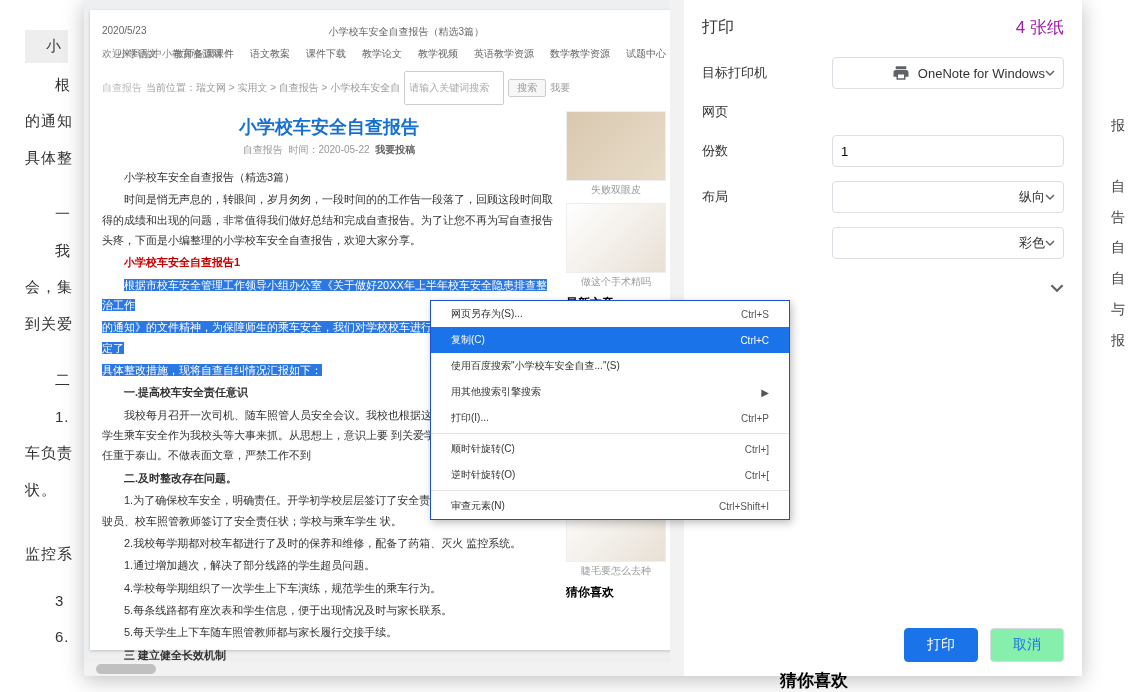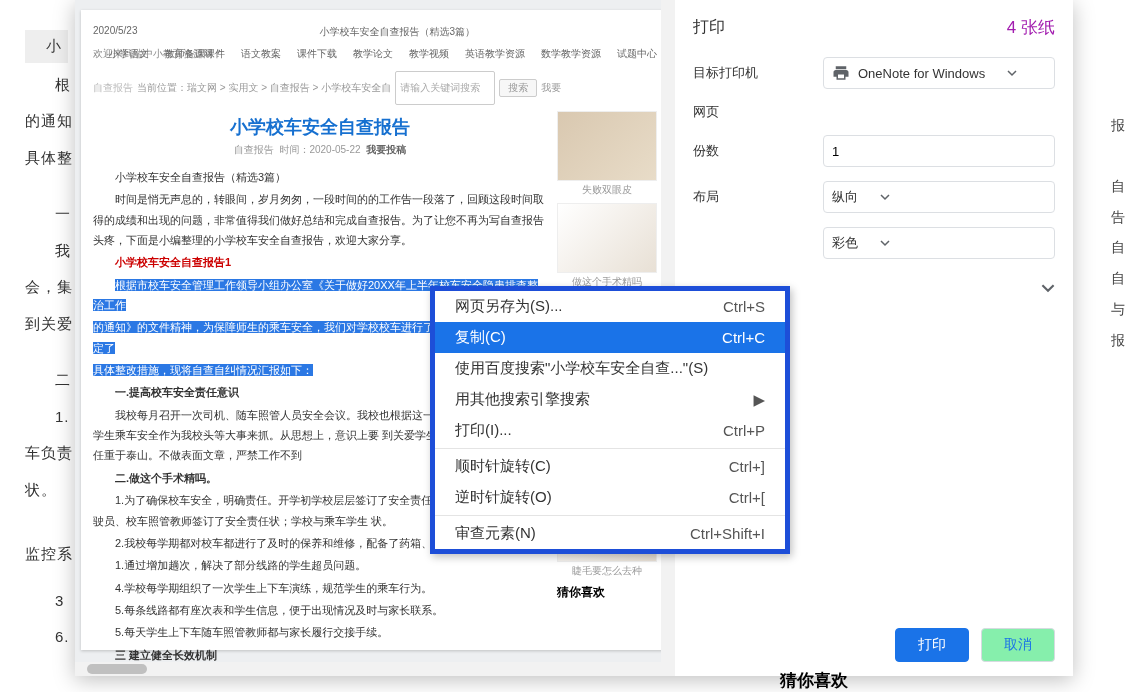--- a/index.html
+++ b/index.html
@@ -1,21 +1,21 @@
 <!DOCTYPE html>
 <html><head>
   <meta charset="utf-8">
   <style>
     * { margin: 0; padding: 0; box-sizing: border-box; font-family: "Microsoft YaHei", Arial, sans-serif; }
     body { background: #fff; width: 1129px; height: 692px; overflow: hidden; position: relative; }
     
     .bg-page { position: absolute; left: 0; top: 0; width: 100%; height: 100%; font-size: 15px; color: #333; line-height: 1.9; padding: 30px 25px; letter-spacing: 1px; }
     .bg-page .para { margin-bottom: 8px; text-indent: 2em; }
 
-    .print-dialog { position: absolute; left: 75px; top: 0; width: 998px; height: 676px; background: #fff; box-shadow: 0 4px 20px rgba(0,0,0,0.25); display: flex; }
+    .print-dialog { position: absolute; left: 84px; top: 0; width: 998px; height: 676px; background: #fff; box-shadow: 0 4px 20px rgba(0,0,0,0.25); display: flex; }
     
     .preview-pane { width: 600px; height: 100%; background: #edeff1; position: relative; overflow: hidden; }
     .preview-page { background: #fff; margin: 10px 6px; padding: 15px 12px; box-shadow: 0 1px 3px rgba(0,0,0,0.2); font-size: 12px; position: relative; height: 640px; }
     .pv-header { display: flex; justify-content: space-between; font-size: 10px; color: #666; margin-bottom: 8px; }
     .pv-welcome { font-size: 10px; color: #888; }
     .pv-tabs { text-align: right; color: #666; font-size: 10px; margin-top: -14px; }
     .pv-tabs span { margin-left: 16px; }
     .pv-breadcrumb { font-size: 10px; color: #999; margin-top: 10px; display: flex; align-items: center; gap: 4px; }
     .pv-search-input { border: 1px solid #ccc; padding: 9px 4px; width: 100px; font-size: 10px; color: #aaa; border-radius: 2px; }
     .pv-search-btn { border: 1px solid #ccc; padding: 1px 8px; font-size: 10px; border-radius: 2px; background: #f7f7f7; }
@@ -36,31 +36,31 @@
     .preview-scroll-h { position: absolute; bottom: 0; left: 0; right: 0; height: 14px; background: #f2f2f2; display:flex; align-items:center; }
     .preview-scroll-h::after { content:''; height:10px; width:60px; background:#c0c0c0; border-radius:5px; margin-left:12px; }
     .preview-scroll-v { position:absolute; right:0; top:0; bottom:14px; width:14px; background:#f2f2f2; }
 
     .settings-pane { flex: 1; padding: 16px 18px 14px; display: flex; flex-direction: column; font-size: 13px; color: #333; }
     .settings-header { display: flex; justify-content: space-between; align-items: center; margin-bottom: 18px; }
     .settings-title { font-size: 16px; }
     .settings-count { font-size: 17px; color: #a21caf; }
     .setting-row { display: flex; align-items: center; margin-bottom: 14px; }
     .setting-label { width: 130px; color: #333; }
-    .setting-control { flex: 1; display: flex; align-items: center; border: 1px solid #dcdfe3; border-radius: 4px; height: 32px; padding: 0 8px; font-size: 13px; color: #333; justify-content: flex-start; background: #fff; gap: 22px; }
+    .setting-control { flex: 1; display: flex; align-items: center; border: 1px solid #dcdfe3; border-radius: 4px; height: 32px; padding: 0 8px; font-size: 13px; color: #333; justify-content: flex-end; background: #fff; }
     .setting-control.input input { border: none; outline: none; width: 100%; font-size: 13px; }
     .setting-control svg { color: #5f6368; }
     .settings-collapse { text-align: right; margin-top: 8px; }
     .settings-collapse svg { color: #5f6368; }
     .settings-footer { margin-top: auto; display: flex; justify-content: flex-end; gap: 12px; }
     .btn { padding: 7px 22px; border-radius: 4px; font-size: 14px; cursor: pointer; }
     .btn-primary { background: #1a73e8; color: #fff; border: 1px solid #1a73e8; }
     .btn-secondary { background: #86efac; color: #1a73e8; border: 1px solid #d6dbe0; }
 
-    .context-menu { position: absolute; left: 430px; top: 286px; width: 360px; background: #fff; border: 5px solid #1d4ed8; box-shadow: 2px 3px 8px rgba(0,0,0,0.25); font-size: 15px; z-index: 50; }
+    .context-menu { position: absolute; left: 430px; top: 300px; width: 360px; background: #fff; border: 1px solid #1d4ed8; box-shadow: 2px 3px 8px rgba(0,0,0,0.25); font-size: 10px; z-index: 50; }
     .cm-item { display: flex; justify-content: space-between; padding: 6px 20px; color: #333; align-items: center; }
     .cm-item.sel { background: #1a73e8; color: #fff; }
     .cm-sep { height: 1px; background: #e4e4e4; margin: 2px 0; }
     .cm-short { color: #555; }
     .cm-item.sel .cm-short { color: #fff; }
 
     .bg-right { position: absolute; right: 0; top: 0; width: 50px; height: 100%; color: #444; font-size: 14px; line-height: 2.2; overflow: hidden; }
     .bg-right div { text-align: right; padding-right: 4px; white-space: nowrap; }
     .bg-like { position: absolute; left: 780px; bottom: 0; font-size: 17px; font-weight: bold; }
   </style>
@@ -131,21 +131,21 @@
           </div>
           <div class="pv-body">
             <p>小学校车安全自查报告（精选3篇）</p>
             <p>时间是悄无声息的，转眼间，岁月匆匆，一段时间的的工作告一段落了，回顾这段时间取得的成绩和出现的问题，非常值得我们做好总结和完成自查报告。为了让您不再为写自查报告头疼，下面是小编整理的小学校车安全自查报告，欢迎大家分享。</p>
             <p><span class="pv-red">小学校车安全自查报告1</span></p>
             <p style="text-indent:2em"><span class="pv-highlight">根据市校车安全管理工作领导小组办公室《关于做好20XX年上半年校车安全隐患排查整治工作</span></p>
             <p style="text-indent:0"><span class="pv-highlight">的通知》的文件精神，为保障师生的乘车安全，我们对学校校车进行了一次彻底的大检查，制定了</span></p>
             <p style="text-indent:0"><span class="pv-highlight">具体整改措施，现将自查自纠情况汇报如下：</span></p>
             <p><b>一.提高校车安全责任意识</b></p>
             <p>我校每月召开一次司机、随车照管人员安全会议。我校也根据这一会议              会，集中力量把学生乘车安全作为我校头等大事来抓。从思想上，意识上要           到关爱学生，关爱生命，明确责任重于泰山。不做表面文章，严禁工作不到</p>
-            <p><b>二.做这个手术精吗。</b></p>
+            <p><b>二.及时整改存在问题。</b></p>
             <p>1.为了确保校车安全，明确责任。开学初学校层层签订了安全责任状。   车负责人与校车驾驶员、校车照管教师签订了安全责任状；学校与乘车学生         状。</p>
             <p>2.我校每学期都对校车都进行了及时的保养和维修，配备了药箱、灭火                监控系统。</p>
             <p>1.通过增加趟次，解决了部分线路的学生超员问题。</p>
             <p>4.学校每学期组织了一次学生上下车演练，规范学生的乘车行为。</p>
             <p>5.每条线路都有座次表和学生信息，便于出现情况及时与家长联系。</p>
             <p>5.每天学生上下车随车照管教师都与家长履行交接手续。</p>
             <p><b>三  建立健全长效机制</b></p>
           </div>
         </div>
         <div class="pv-sidebar">

